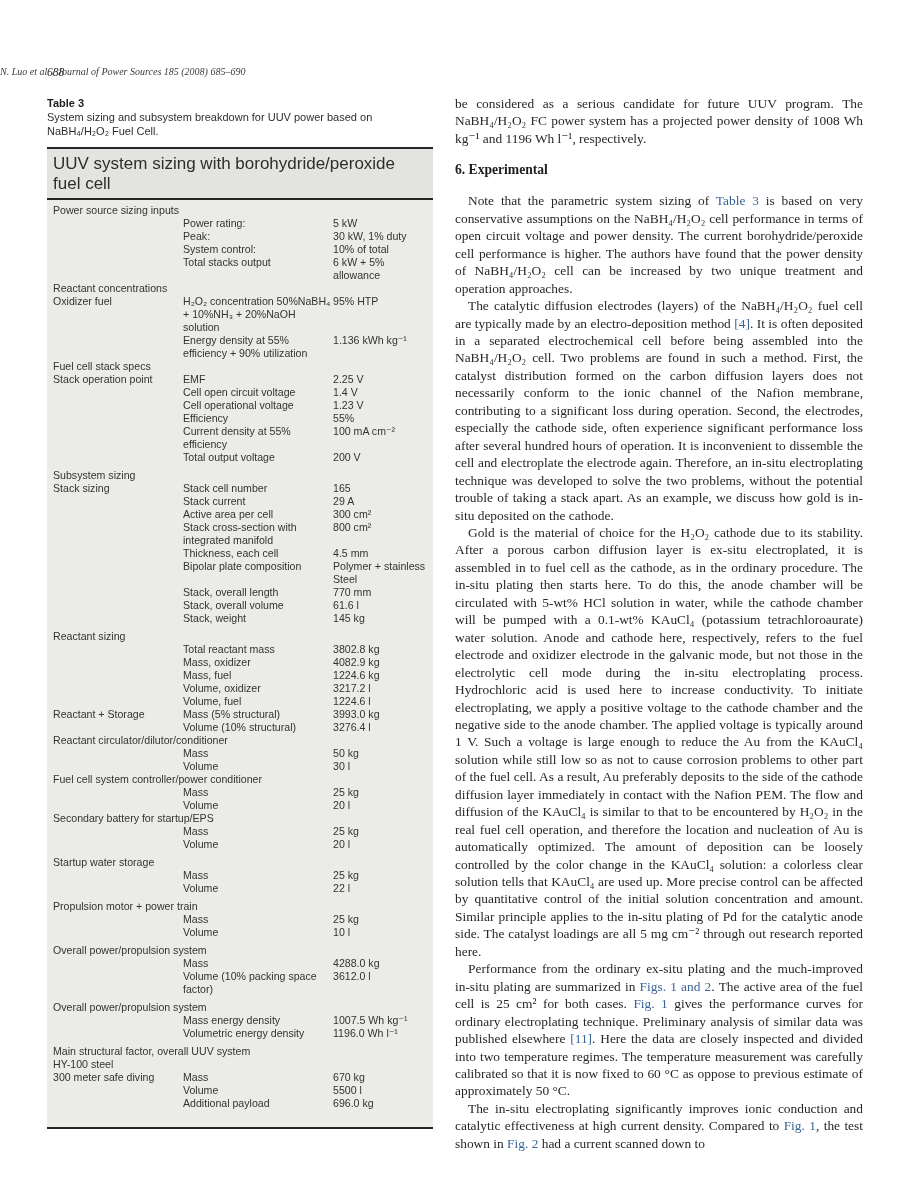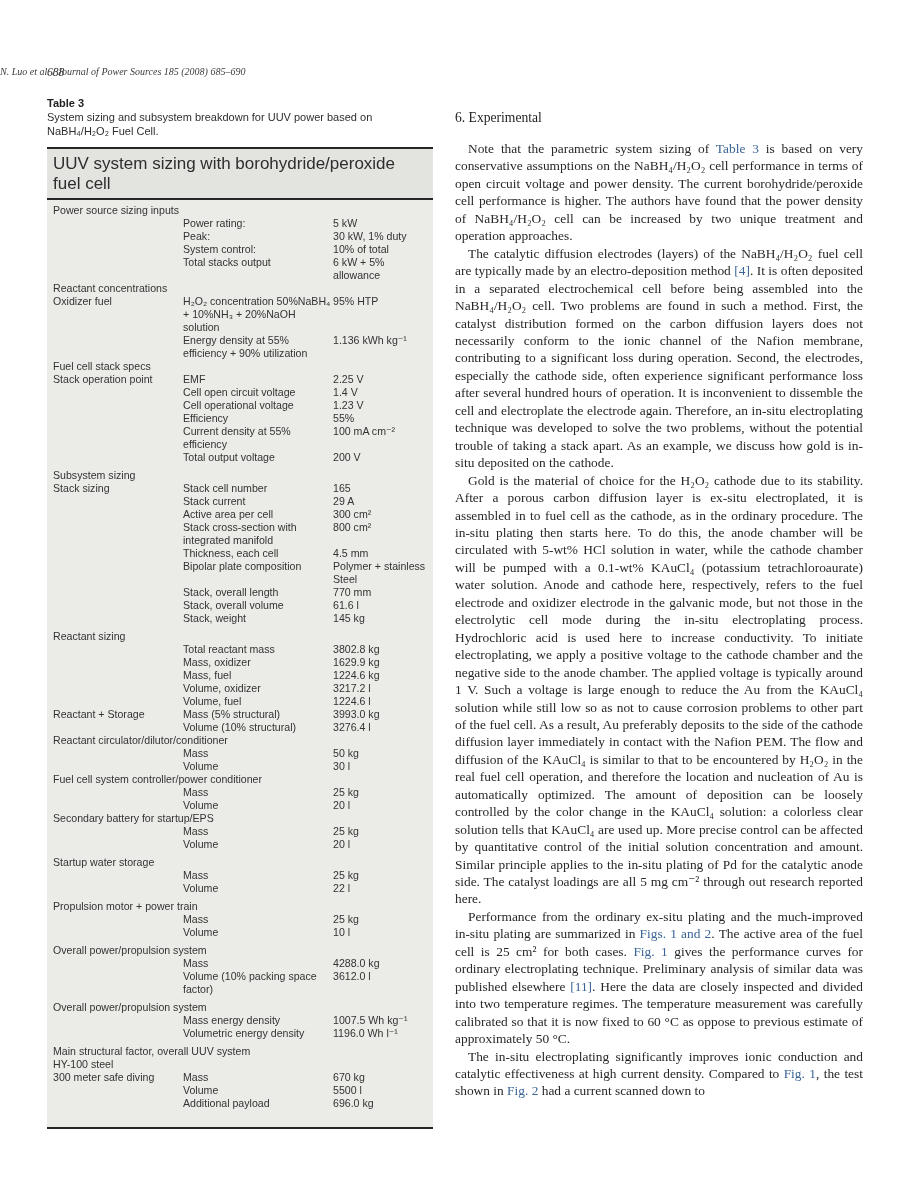--- a/index.html
+++ b/index.html
@@ -24,21 +24,21 @@
         font-size:10.6px;line-height:13px;color:#333;}
   .trow.gap{margin-top:5px;}
   .tsection{grid-column:1/-1;white-space:pre-line;}
   .tc{white-space:normal;}
   .tc3{white-space:pre-line;}
 
   
   .rightcol{position:absolute;left:455px;top:95px;width:408px;}
   .para{font-size:13.4px;line-height:17.45px;text-align:justify;margin:0;color:#272727;}
   .para.indent{text-indent:13px;}
-  .sec-heading{font-size:13.6px;font-weight:normal;color:#1d1d1d;margin:15px 0 14px 0;
+  .sec-heading{font-size:13.6px;font-weight:bold;color:#1d1d1d;margin:15px 0 14px 0;
                font-family:"Liberation Serif","DejaVu Serif",serif;}
   .ref-link{color:#3a6496;cursor:pointer;}
 </style>
 </head>
 <body>
 
 <div class="page">
 
   <div class="pagenum">688</div>
   <div class="runhead">N. Luo et al. / Journal of Power Sources 185 (2008) 685–690</div>
@@ -172,21 +172,21 @@
             <div class="tsection">Reactant sizing</div>
           </div>
           <div class="trow">
             <div class="tc tc1"></div>
             <div class="tc tc2">Total reactant mass</div>
             <div class="tc tc3">3802.8 kg</div>
           </div>
           <div class="trow">
             <div class="tc tc1"></div>
             <div class="tc tc2">Mass, oxidizer</div>
-            <div class="tc tc3">1629.9 kg</div>
+            <div class="tc tc3">4082.9 kg</div>
           </div>
           <div class="trow">
             <div class="tc tc1"></div>
             <div class="tc tc2">Mass, fuel</div>
             <div class="tc tc3">1224.6 kg</div>
           </div>
           <div class="trow">
             <div class="tc tc1"></div>
             <div class="tc tc2">Volume, oxidizer</div>
             <div class="tc tc3">3217.2 l</div>
@@ -315,20 +315,21 @@
             <div class="tc tc1"></div>
             <div class="tc tc2">Additional payload</div>
             <div class="tc tc3">696.0 kg</div>
           </div>
         </div>
     </div>
   </div>
 
   <div class="rightcol">
     <div>
+        <p class="para">be considered as a serious candidate for future UUV program. The NaBH₄/H₂O₂ FC power system has a projected power density of 1008 Wh kg⁻¹ and 1196 Wh l⁻¹, respectively.</p>
         <h2 class="sec-heading">6. Experimental</h2>
         <p class="para indent">Note that the parametric system sizing of <span class="ref-link">Table 3</span> is based on very conservative assumptions on the NaBH₄/H₂O₂ cell performance in terms of open circuit voltage and power density. The current borohydride/peroxide cell performance is higher. The authors have found that the power density of NaBH₄/H₂O₂ cell can be increased by two unique treatment and operation approaches.</p>
         <p class="para indent">The catalytic diffusion electrodes (layers) of the NaBH₄/H₂O₂ fuel cell are typically made by an electro-deposition method <span class="ref-link">[4]</span>. It is often deposited in a separated electrochemical cell before being assembled into the NaBH₄/H₂O₂ cell. Two problems are found in such a method. First, the catalyst distribution formed on the carbon diffusion layers does not necessarily conform to the ionic channel of the Nafion membrane, contributing to a significant loss during operation. Second, the electrodes, especially the cathode side, often experience significant performance loss after several hundred hours of operation. It is inconvenient to dissemble the cell and electroplate the electrode again. Therefore, an in-situ electroplating technique was developed to solve the two problems, without the potential trouble of taking a stack apart. As an example, we discuss how gold is in-situ deposited on the cathode.</p>
         <p class="para indent">Gold is the material of choice for the H₂O₂ cathode due to its stability. After a porous carbon diffusion layer is ex-situ electroplated, it is assembled in to fuel cell as the cathode, as in the ordinary procedure. The in-situ plating then starts here. To do this, the anode chamber will be circulated with 5-wt% HCl solution in water, while the cathode chamber will be pumped with a 0.1-wt% KAuCl₄ (potassium tetrachloroaurate) water solution. Anode and cathode here, respectively, refers to the fuel electrode and oxidizer electrode in the galvanic mode, but not those in the electrolytic cell mode during the in-situ electroplating process. Hydrochloric acid is used here to increase conductivity. To initiate electroplating, we apply a positive voltage to the cathode chamber and the negative side to the anode chamber. The applied voltage is typically around 1 V. Such a voltage is large enough to reduce the Au from the KAuCl₄ solution while still low so as not to cause corrosion problems to other part of the fuel cell. As a result, Au preferably deposits to the side of the cathode diffusion layer immediately in contact with the Nafion PEM. The flow and diffusion of the KAuCl₄ is similar to that to be encountered by H₂O₂ in the real fuel cell operation, and therefore the location and nucleation of Au is automatically optimized. The amount of deposition can be loosely controlled by the color change in the KAuCl₄ solution: a colorless clear solution tells that KAuCl₄ are used up. More precise control can be affected by quantitative control of the initial solution concentration and amount. Similar principle applies to the in-situ plating of Pd for the catalytic anode side. The catalyst loadings are all 5 mg cm⁻² through out research reported here.</p>
         <p class="para indent">Performance from the ordinary ex-situ plating and the much-improved in-situ plating are summarized in <span class="ref-link">Figs. 1 and 2</span>. The active area of the fuel cell is 25 cm² for both cases. <span class="ref-link">Fig. 1</span> gives the performance curves for ordinary electroplating technique. Preliminary analysis of similar data was published elsewhere <span class="ref-link">[11]</span>. Here the data are closely inspected and divided into two temperature regimes. The temperature measurement was carefully calibrated so that it is now fixed to 60 °C as oppose to previous estimate of approximately 50 °C.</p>
         <p class="para indent">The in-situ electroplating significantly improves ionic conduction and catalytic effectiveness at high current density. Compared to <span class="ref-link">Fig. 1</span>, the test shown in <span class="ref-link">Fig. 2</span> had a current scanned down to</p>
       </div>
   </div>
 
 </div>

